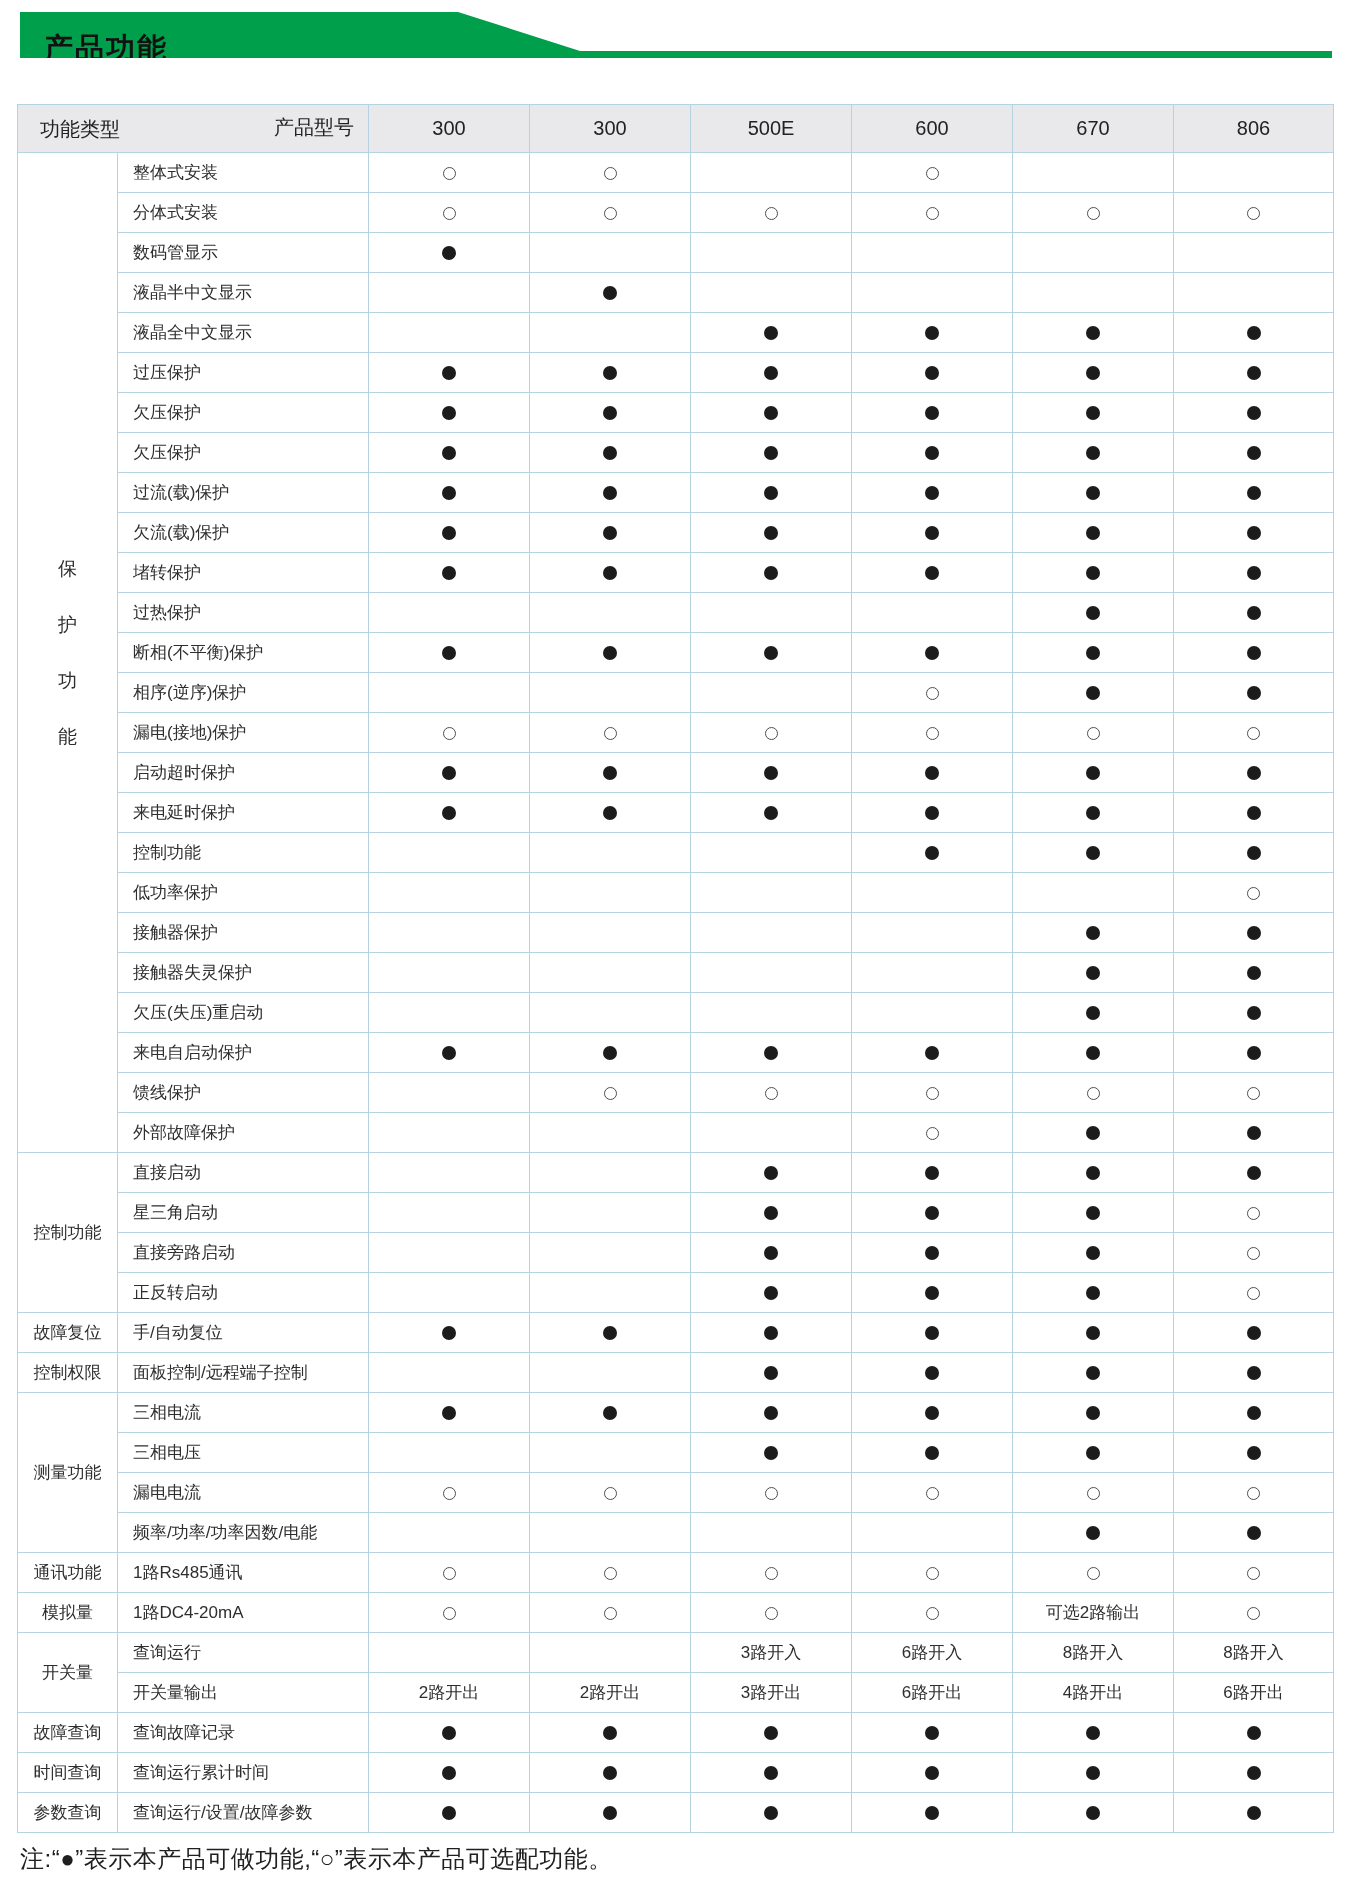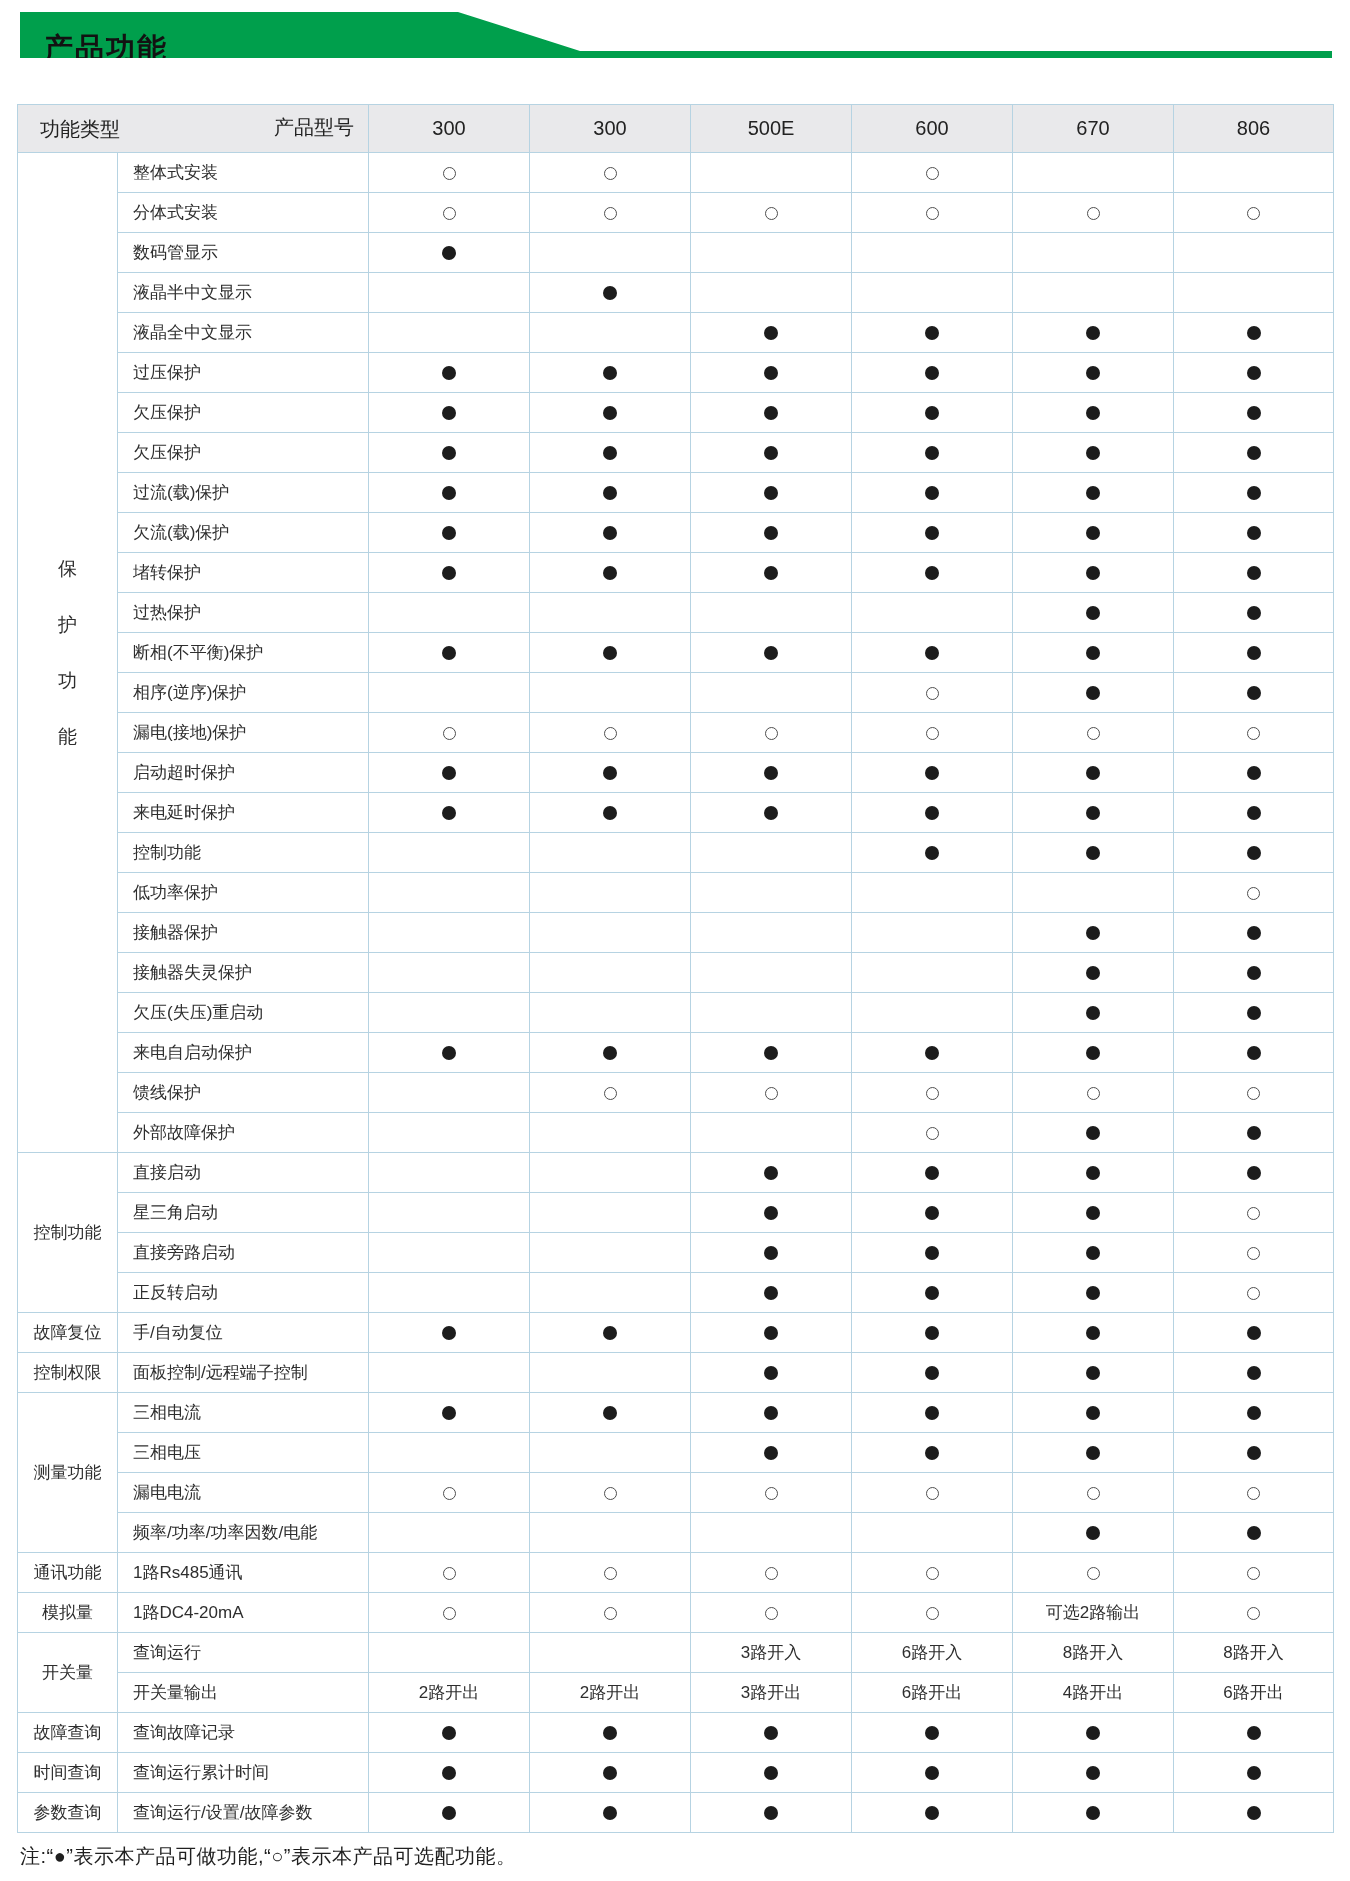--- a/index.html
+++ b/index.html
@@ -35,21 +35,21 @@
   .corner-bottom{position:absolute;left:22px;bottom:9px;font-size:20px;color:#222;}
   td.group{ text-align:center;color:#2e2e2e;background:#fff;font-size:17px;padding:0 4px;}
   td.group .vchar{display:block;line-height:56px;font-size:19px;}
   td.label{padding-left:15px;text-align:left;color:#2e2e2e;margin-top:34px;}
   td.val{text-align:center;color:#2e2e2e;}
   .dot{display:inline-block;vertical-align:middle;border-radius:50%;}
   .dot.filled{width:14px;height:14px;background:#1c1c1c;}
   .dot.open{width:13px;height:13px;border:1.5px solid #4f4f4f;box-sizing:border-box;background:#fff;}
   
   .note{
-    position:absolute;left:20px;top:1843px;font-size:20px;color:#1f1f1f;letter-spacing:0.5px;text-align:center;
+    position:absolute;left:20px;top:1843px;font-size:24px;color:#1f1f1f;letter-spacing:0.5px;text-align:center;
   }
 </style>
 </head>
 <body>
 
 <div class="banner">
   <span class="banner-title">产品功能</span>
 </div>
 
 <table class="matrix">

